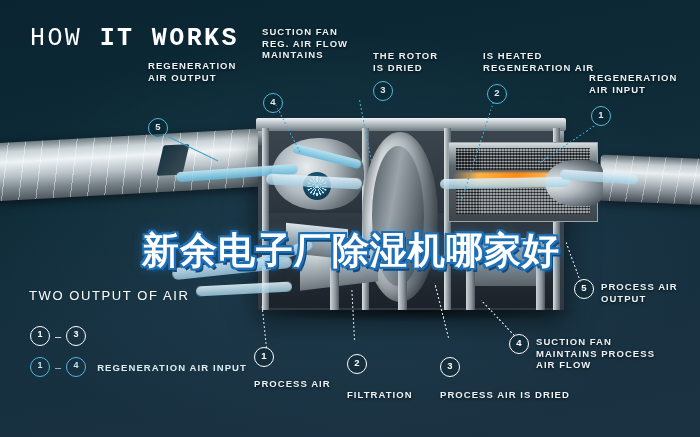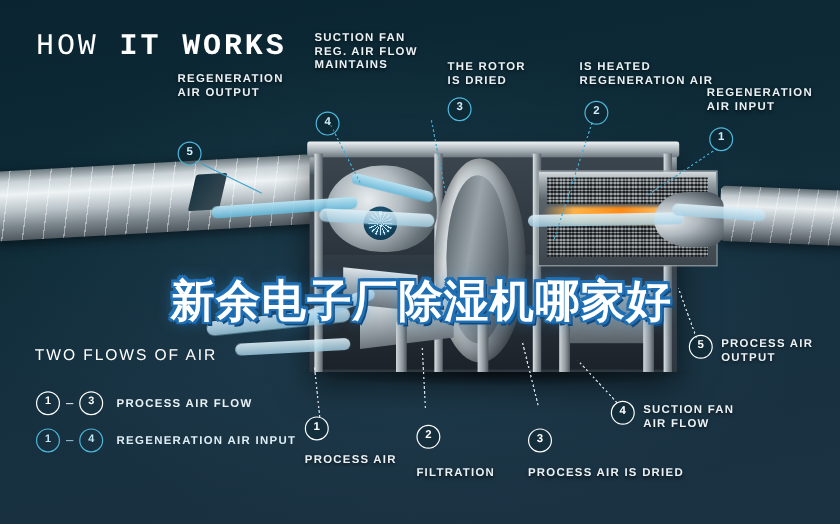--- a/index.html
+++ b/index.html
@@ -297,36 +297,36 @@
   </div>
 
   <div class="num" style="left:440px;top:357px;">3</div>
   <div class="clabel" style="left:440px;top:389px;width:150px;">
     <div>PROCESS AIR IS DRIED</div>
   </div>
 
   <div class="num" style="left:509px;top:334px;">4</div>
   <div class="clabel" style="left:536px;top:336px;width:144px;">
     <div>SUCTION FAN</div>
+    <div>MAINTAINS PROCESS</div>
     <div>AIR FLOW</div>
   </div>
 
   <div class="num" style="left:574px;top:279px;">5</div>
   <div class="clabel" style="left:601px;top:281px;width:96px;">
     <div>PROCESS AIR</div>
     <div>OUTPUT</div>
   </div>
 
-  <div class="legend-title">TWO FLOWS OF AIR</div>
+  <div class="legend-title">TWO OUTPUT OF AIR</div>
 
   <div class="lrow" style="left:30px;top:326px;">
     <span class="lnum">1</span>
     <span class="ldash">–</span>
     <span class="lnum">3</span>
-    <span class="ltext">PROCESS AIR FLOW</span>
   </div>
 
   <div class="lrow" style="left:30px;top:357px;">
     <span class="lnum blue">1</span>
     <span class="ldash blue">–</span>
     <span class="lnum blue">4</span>
     <span class="ltext blue">REGENERATION AIR INPUT</span>
   </div>
 
   <div class="cn">新余电子厂除湿机哪家好</div>

